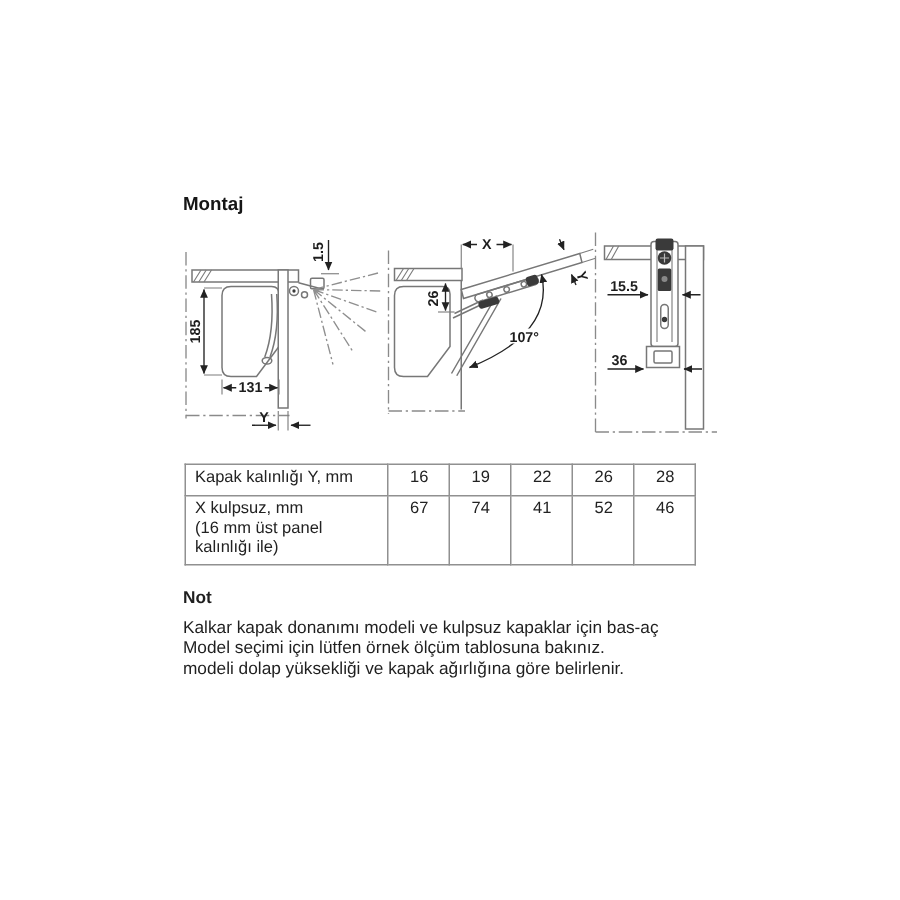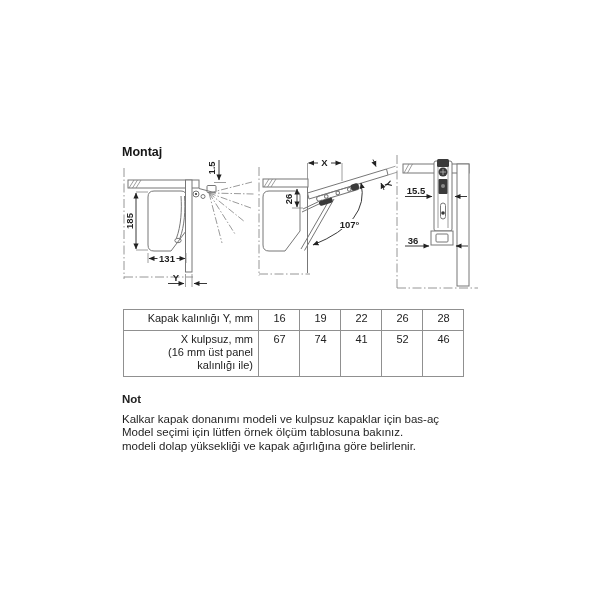--- a/index.html
+++ b/index.html
@@ -1,25 +1,25 @@
 <!DOCTYPE html>
 <html><head>
 <meta charset="utf-8">
 <style>
   html,body{margin:0;padding:0;background:#fff;}
   .page{position:relative;width:600px;height:600px;background:#ffffff;overflow:hidden;
         font-family:"Liberation Sans","DejaVu Sans",sans-serif;color:#1f1f1f;}
-  .heading{position:absolute;left:122px;top:145px;font-size:12.5px;font-weight:bold;color:#161616;}
+  .heading{position:absolute;left:122px;top:129px;font-size:12.5px;font-weight:bold;color:#161616;}
   .diagram-svg{position:absolute;left:115px;top:148px;}
 
   table.dims{position:absolute;left:123px;top:309px;border-collapse:collapse;table-layout:fixed;
              font-size:11px;color:#222;}
   table.dims td{border:1px solid #909090;padding:2px 5px 1px 6px;vertical-align:top;line-height:13px;
                 background:#fff;}
-  td.c0{width:123px;text-align:right;}
+  td.c0{width:123px;}
   td.cv{width:29px;text-align:center;}
   tr.r1 td{height:17px;}
   tr.r2 td{height:42px;}
 
   .note{position:absolute;left:122px;top:393px;width:360px;font-size:11.5px;line-height:13.5px;color:#1f1f1f;}
   .note .note-heading{font-weight:bold;margin-bottom:6px;}
 
   
   .ln{stroke:#777;stroke-width:1;fill:none;}
   .thin{stroke:#7d7d7d;stroke-width:0.75;fill:none;}

